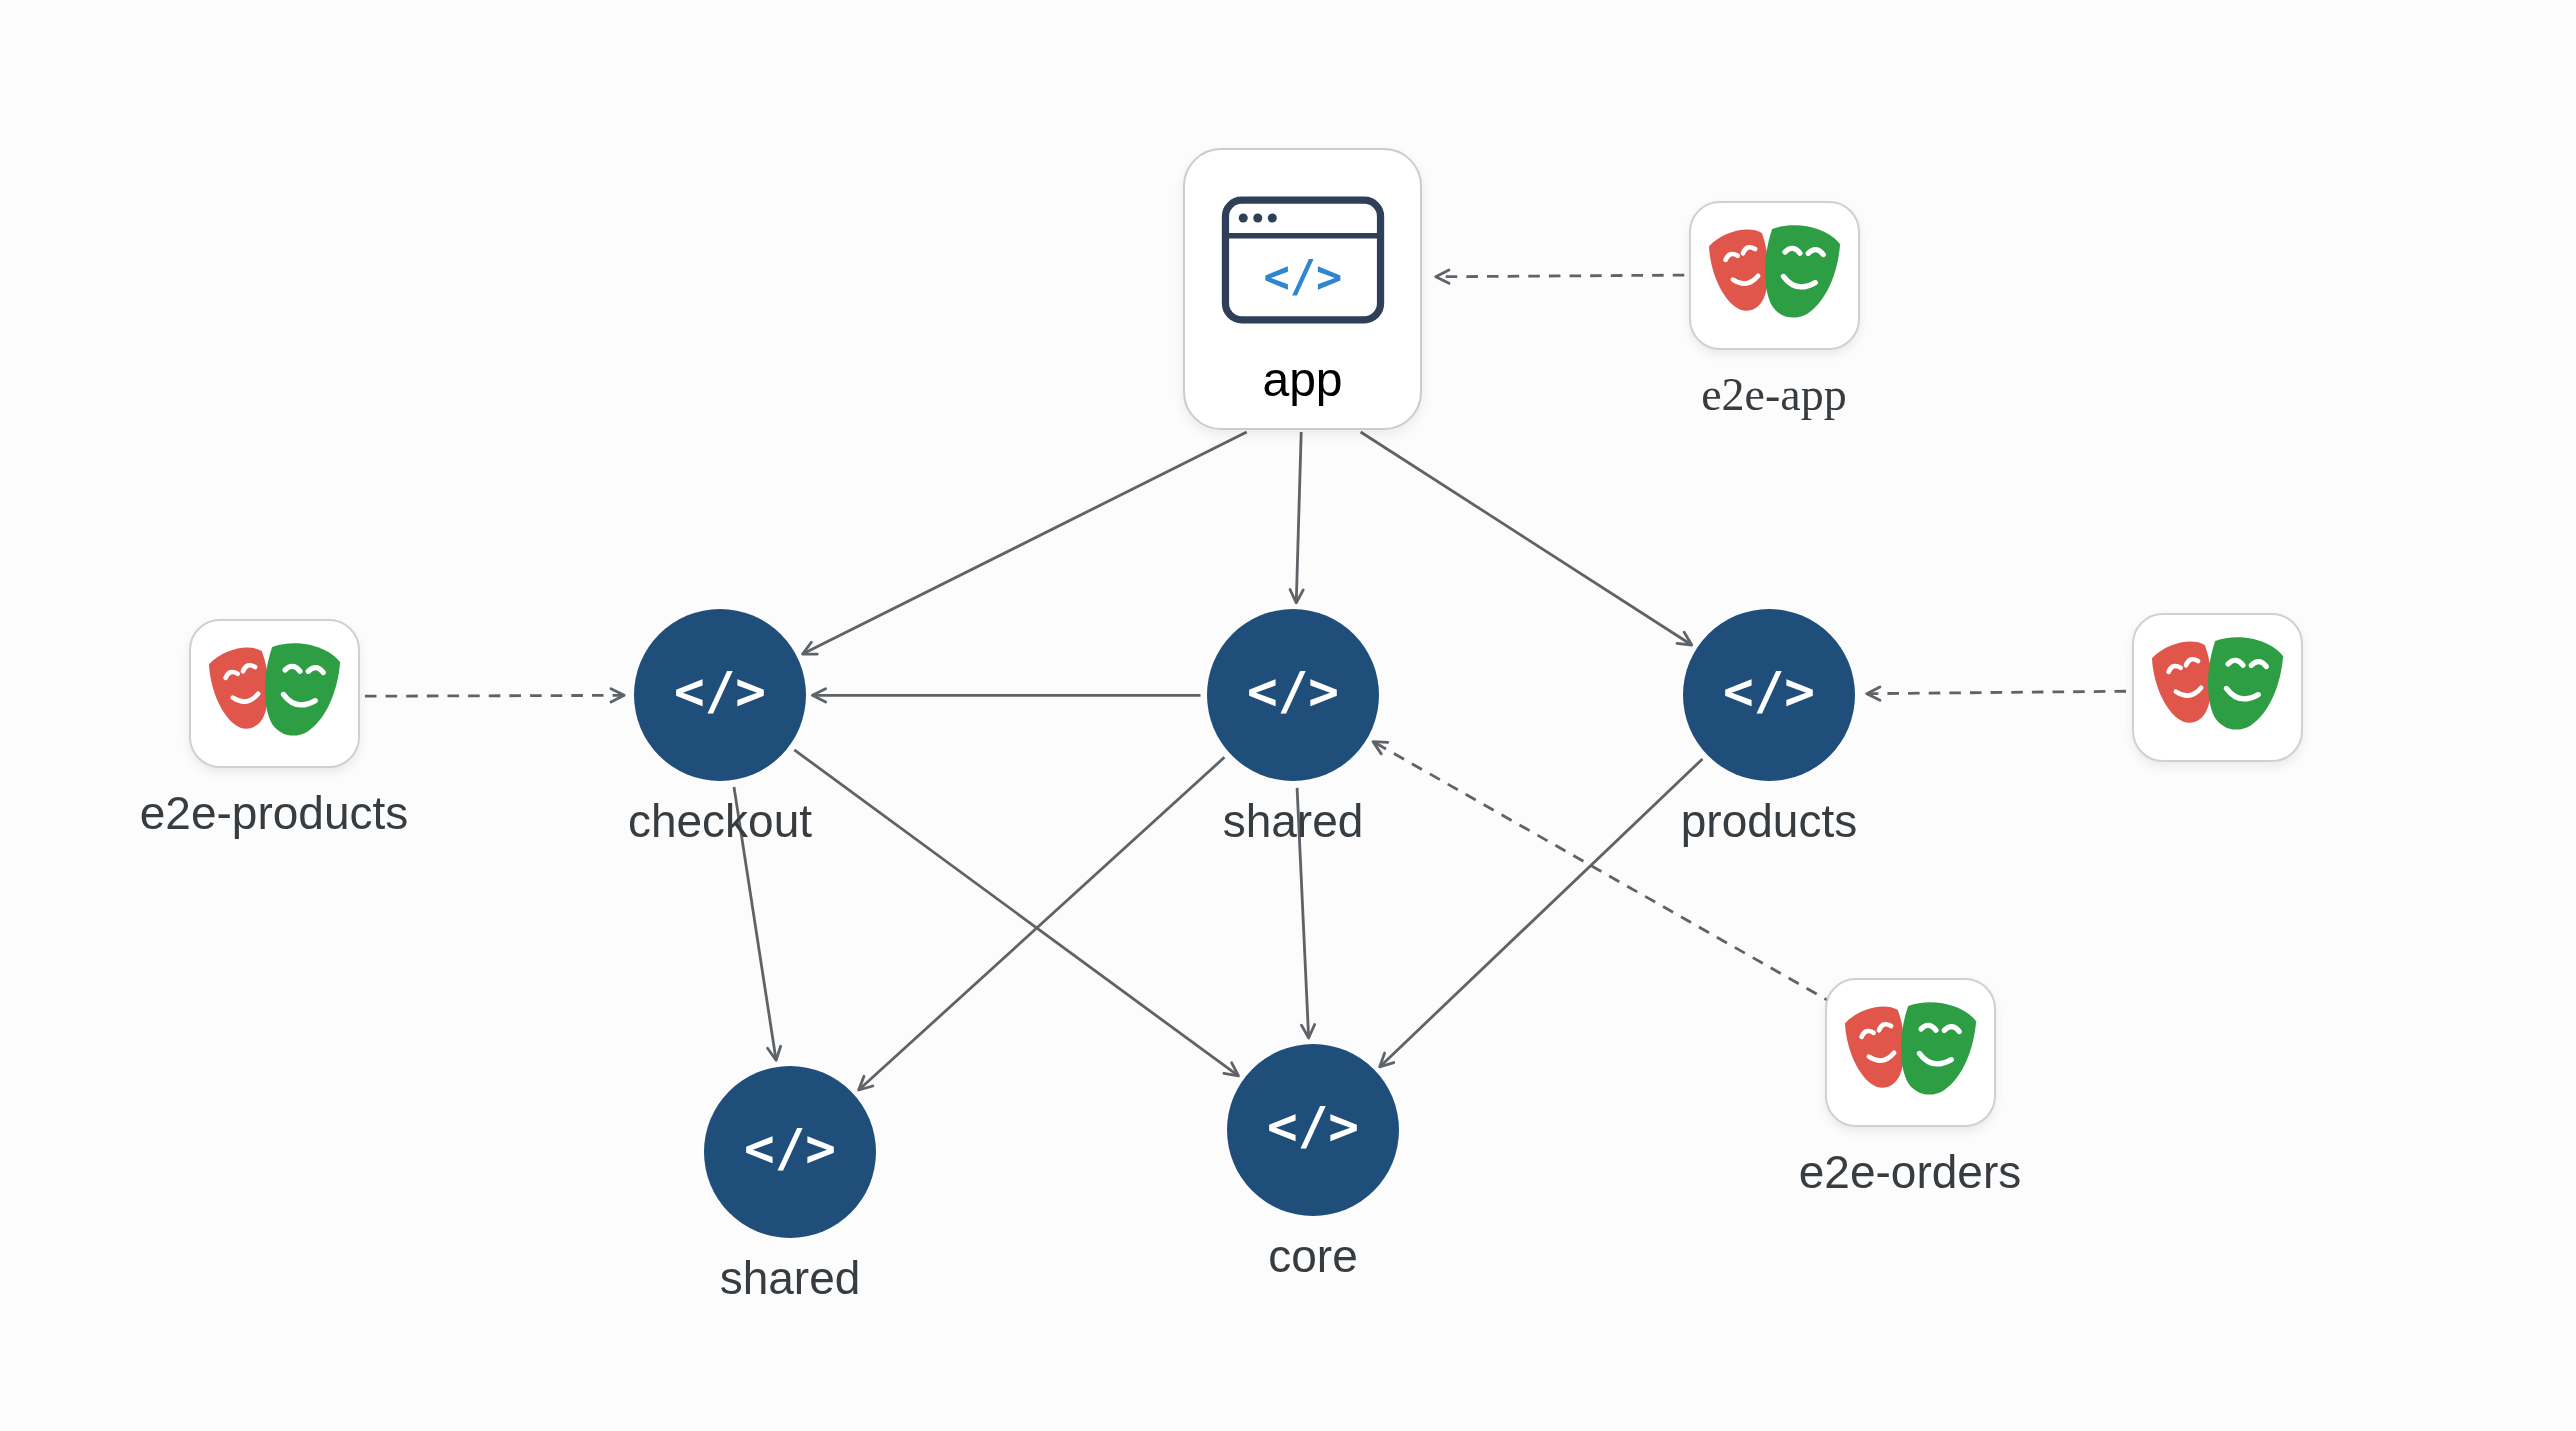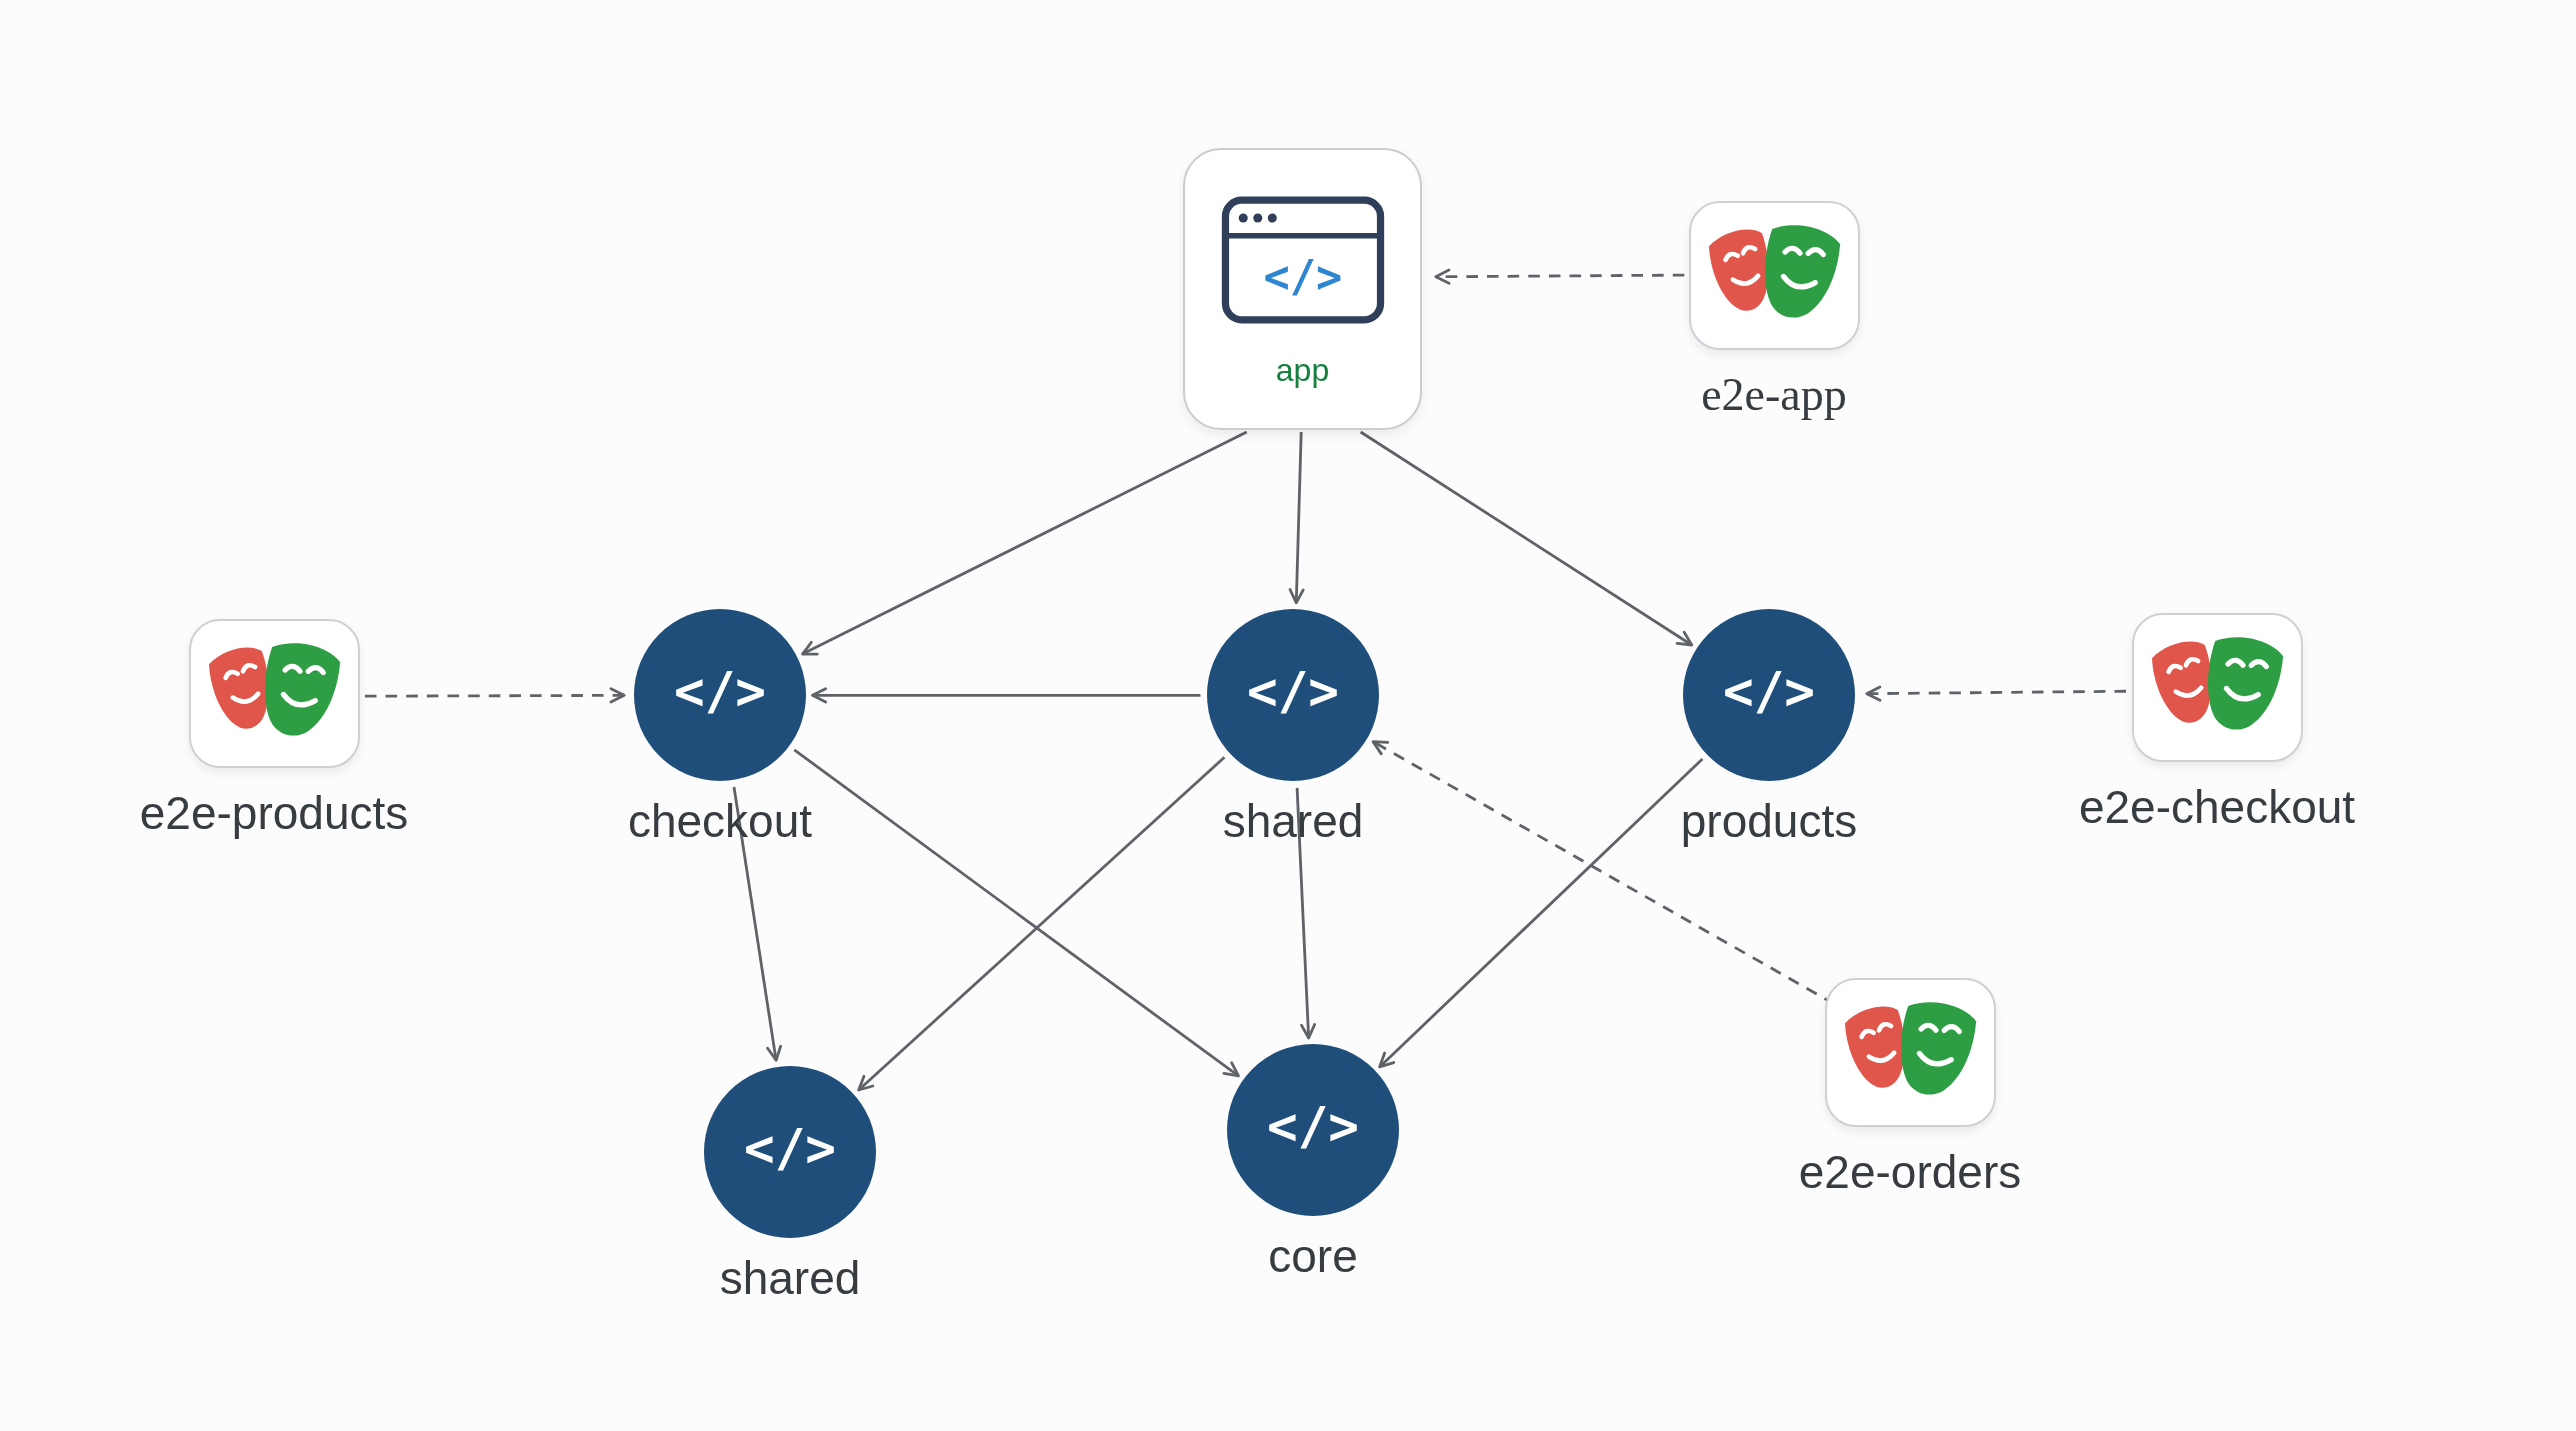--- a/index.html
+++ b/index.html
@@ -75,22 +75,22 @@
     border-radius: 38px;
     box-shadow: 0 5px 11.6px rgba(0,0,0,0.07);
     display: flex;
     flex-direction: column;
     align-items: center;
     padding-top: 43px;
   }
   .app-card .browser-icon { width: 168px; height: 134px; }
   .app-label {
     margin-top: 25px;
-    font-size: 32px;
-    color: #15803d;
+    font-size: 48px;
+    color: #000000;
   }
 </style>
 </head>
 <body>
 
 <div class="canvas">
 
   <svg class="edge-layer" viewBox="0 0 3120 1734" xmlns="http://www.w3.org/2000/svg">
     <defs>
       <marker id="arrow" viewBox="0 0 26 26" refX="21" refY="13" markerWidth="26" markerHeight="26" orient="auto" markerUnits="userSpaceOnUse">
@@ -215,21 +215,20 @@
           <path d="M23 53 q10 11 22 2" stroke="#ffffff" stroke-width="4" fill="none" stroke-linecap="round"></path>
         </g>
         <g transform="rotate(9 82 52)">
           <path d="M52 16 C72 5 100 8 112 20 C114 44 108 70 94 83 C84 92 69 91 61 80 C51 65 48 38 52 16 Z" fill="#2e9e44"></path>
           <path d="M66 34 q6 -8 13 -1" stroke="#ffffff" stroke-width="4.5" fill="none" stroke-linecap="round"></path>
           <path d="M86 32 q6 -8 13 -1" stroke="#ffffff" stroke-width="4.5" fill="none" stroke-linecap="round"></path>
           <path d="M68 55 q13 13 28 1" stroke="#ffffff" stroke-width="4.5" fill="none" stroke-linecap="round"></path>
         </g>
       </svg>
     </div>
-    <div class="node-label e2e-label">e2e-checkout</div>
   </div>
 
   <div class="node" style="left:1745px; top:978px;">
     <div class="e2e-card">
       <svg viewBox="0 0 120 104">
         <g transform="rotate(-14 34 50)">
           <path d="M10 20 C26 10 48 11 57 20 C59 40 55 62 45 75 C38 84 26 85 19 76 C9 63 6 40 10 20 Z" fill="#e0564b"></path>
           <path d="M21 35 q5 -7 11 -1" stroke="#ffffff" stroke-width="4" fill="none" stroke-linecap="round"></path>
           <path d="M37 33 q5 -7 11 -1" stroke="#ffffff" stroke-width="4" fill="none" stroke-linecap="round"></path>
           <path d="M23 53 q10 11 22 2" stroke="#ffffff" stroke-width="4" fill="none" stroke-linecap="round"></path>

